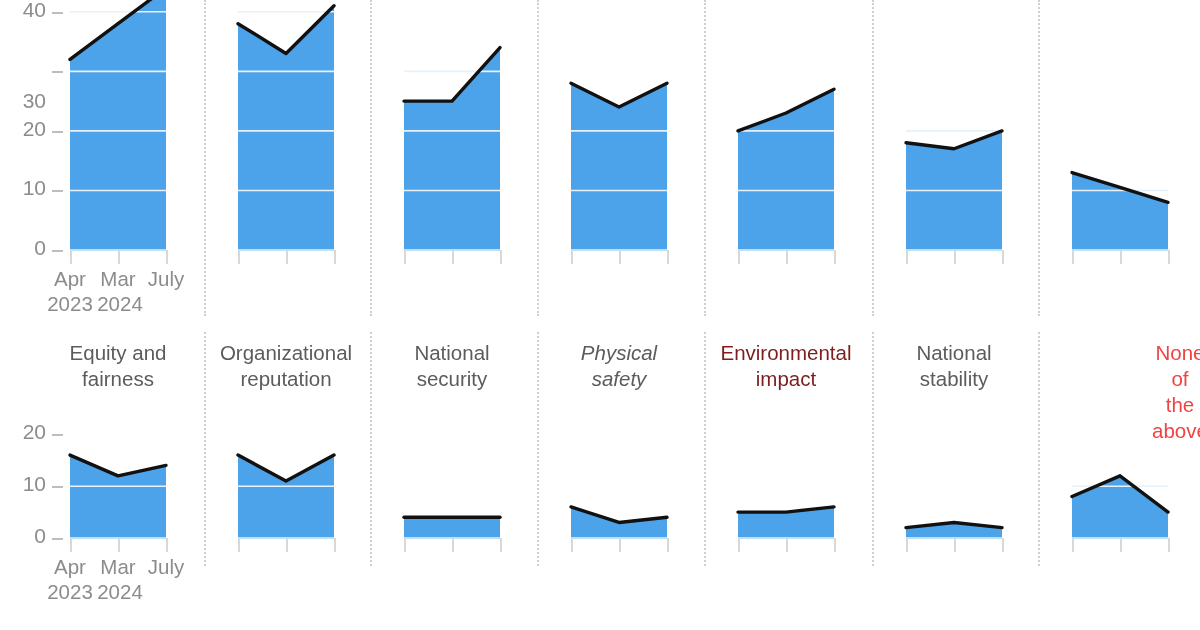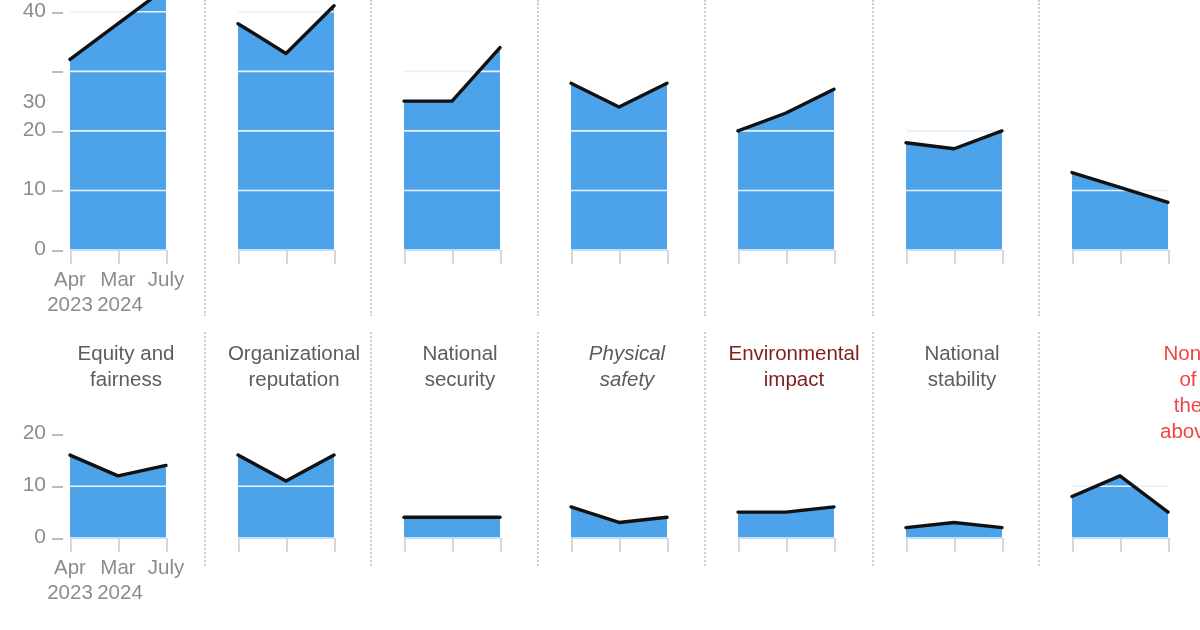--- a/index.html
+++ b/index.html
@@ -46,21 +46,20 @@
   }
 
   .cat-label {
     position: absolute;
     color: #5c5c5c;
     font-size: 20.5px;
     line-height: 26px;
     text-align: center;
     white-space: pre-line;
     transform: translateX(-50%);
-    margin-left: 8px;
   }
 
   svg { display: block; overflow: visible; }
 </style>
 </head>
 <body>
 
 <div id="stage">
 
   <div id="separators">

